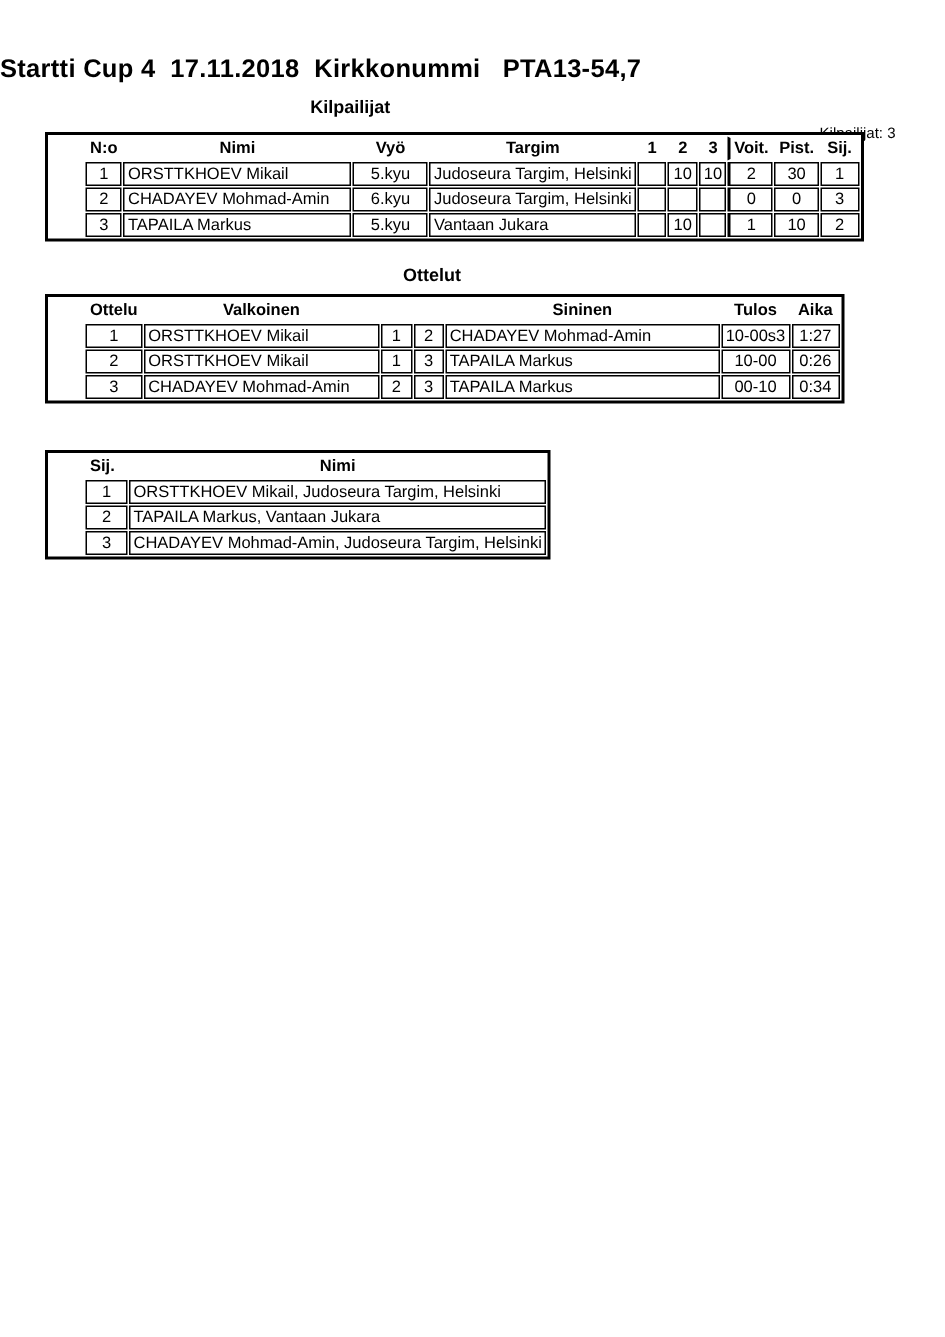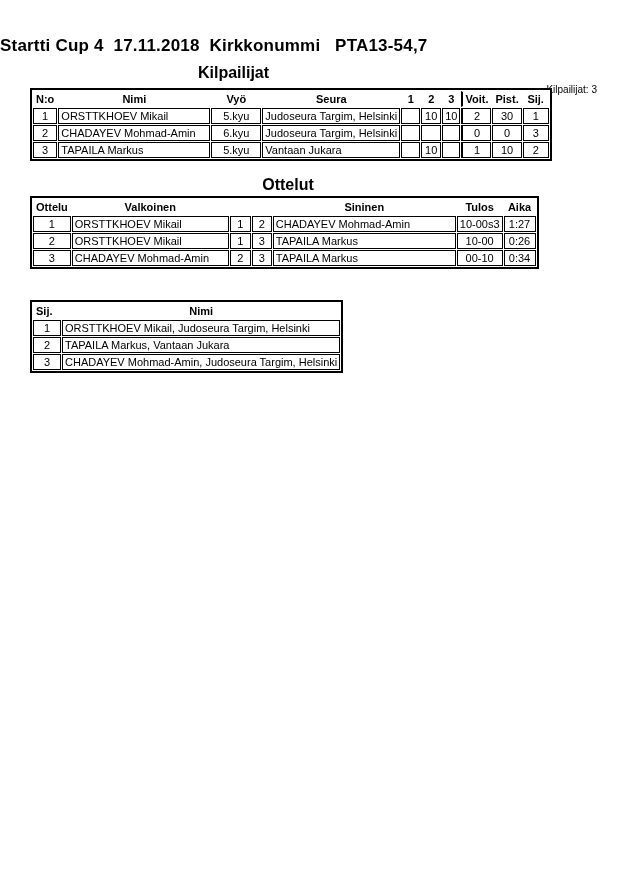--- a/index.html
+++ b/index.html
@@ -9,34 +9,34 @@
     color:#000;
   }
   .page { position:relative; width:630px; height:891px; background:#fff; overflow:hidden; }
 
   .doc-title {
     position:absolute; top:36px; left:0; width:576px;
     text-align:left; font-size:17px; font-weight:bold;
     white-space:pre; letter-spacing:0.2px;
   }
   .section-label {
-    position:absolute; font-size:16px; font-weight:bold; text-align:center;
+    position:absolute; font-size:12px; font-weight:bold; text-align:center;
   }
   #label-kilpailijat { top:64px; left:30px; width:407px; }
   #label-ottelut     { top:176px; left:30px; width:516px; }
   #label-tulokset    { top:282px; left:30px; width:287px; }
   .count-label {
     position:absolute; top:68px; right:33px; font-size:10px; font-weight:normal;margin-top:16px;
   }
 
   table {
     position:absolute;
     border-collapse:separate; border-spacing:1px;
     border:2px solid #000;
-    table-layout:fixed; background:#fff;
+    table-layout:fixed; background:#fff;padding-left:24px;
   }
   #t1 { left:30px; top:88px; }
   #t2 { left:30px; top:196px; }
   #t3 { left:30px; top:300px; }
 
   td, th {
     box-sizing:border-box;
     font-size:11px; height:16px; line-height:14px;
     padding:0 2px; white-space:nowrap; overflow:visible;
   }
@@ -67,21 +67,21 @@
         <col style="width:18px">
       <col style="width:25px">
         <col style="width:23px">
         <col style="width:26px">
     </colgroup>
     <tbody>
         <tr>
       <th class="left">N:o</th>
       <th class="center">Nimi</th>
       <th class="center">Vyö</th>
-      <th class="center">Seura</th>
+      <th class="center">Targim</th>
       <th class="center">1</th>
       <th class="center">2</th>
       <th class="center">3</th>
       <th class="center thickL">Voit.</th>
       <th class="center">Pist.</th>
       <th class="center">Sij.</th>
     </tr>
     <tr>
       <td class="center">1</td>
       <td class="left">ORSTTKHOEV Mikail</td>

